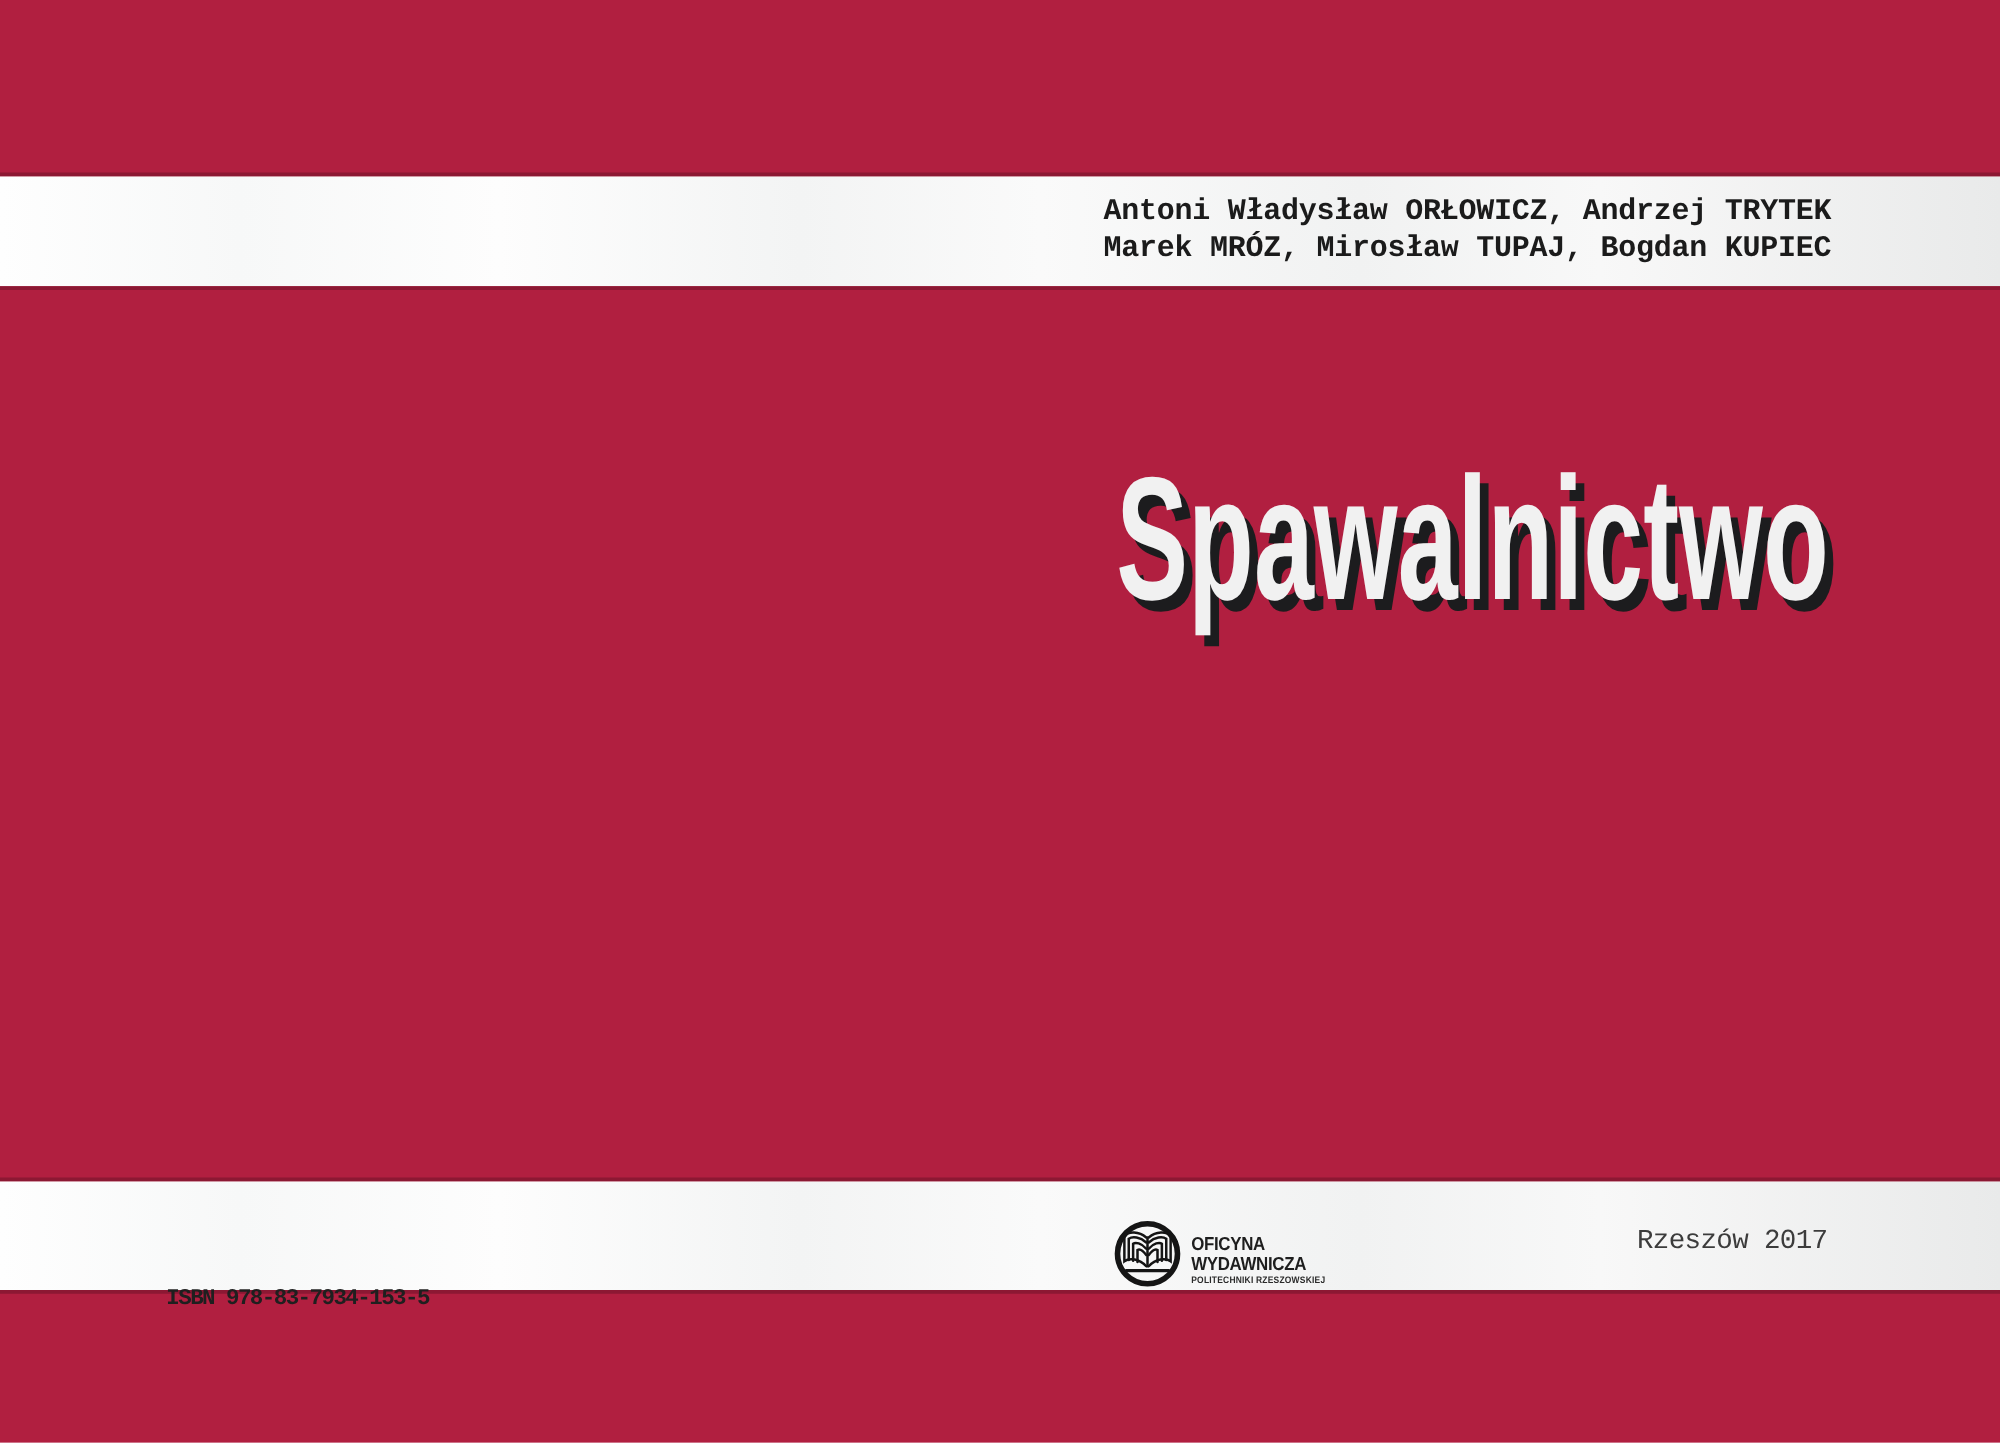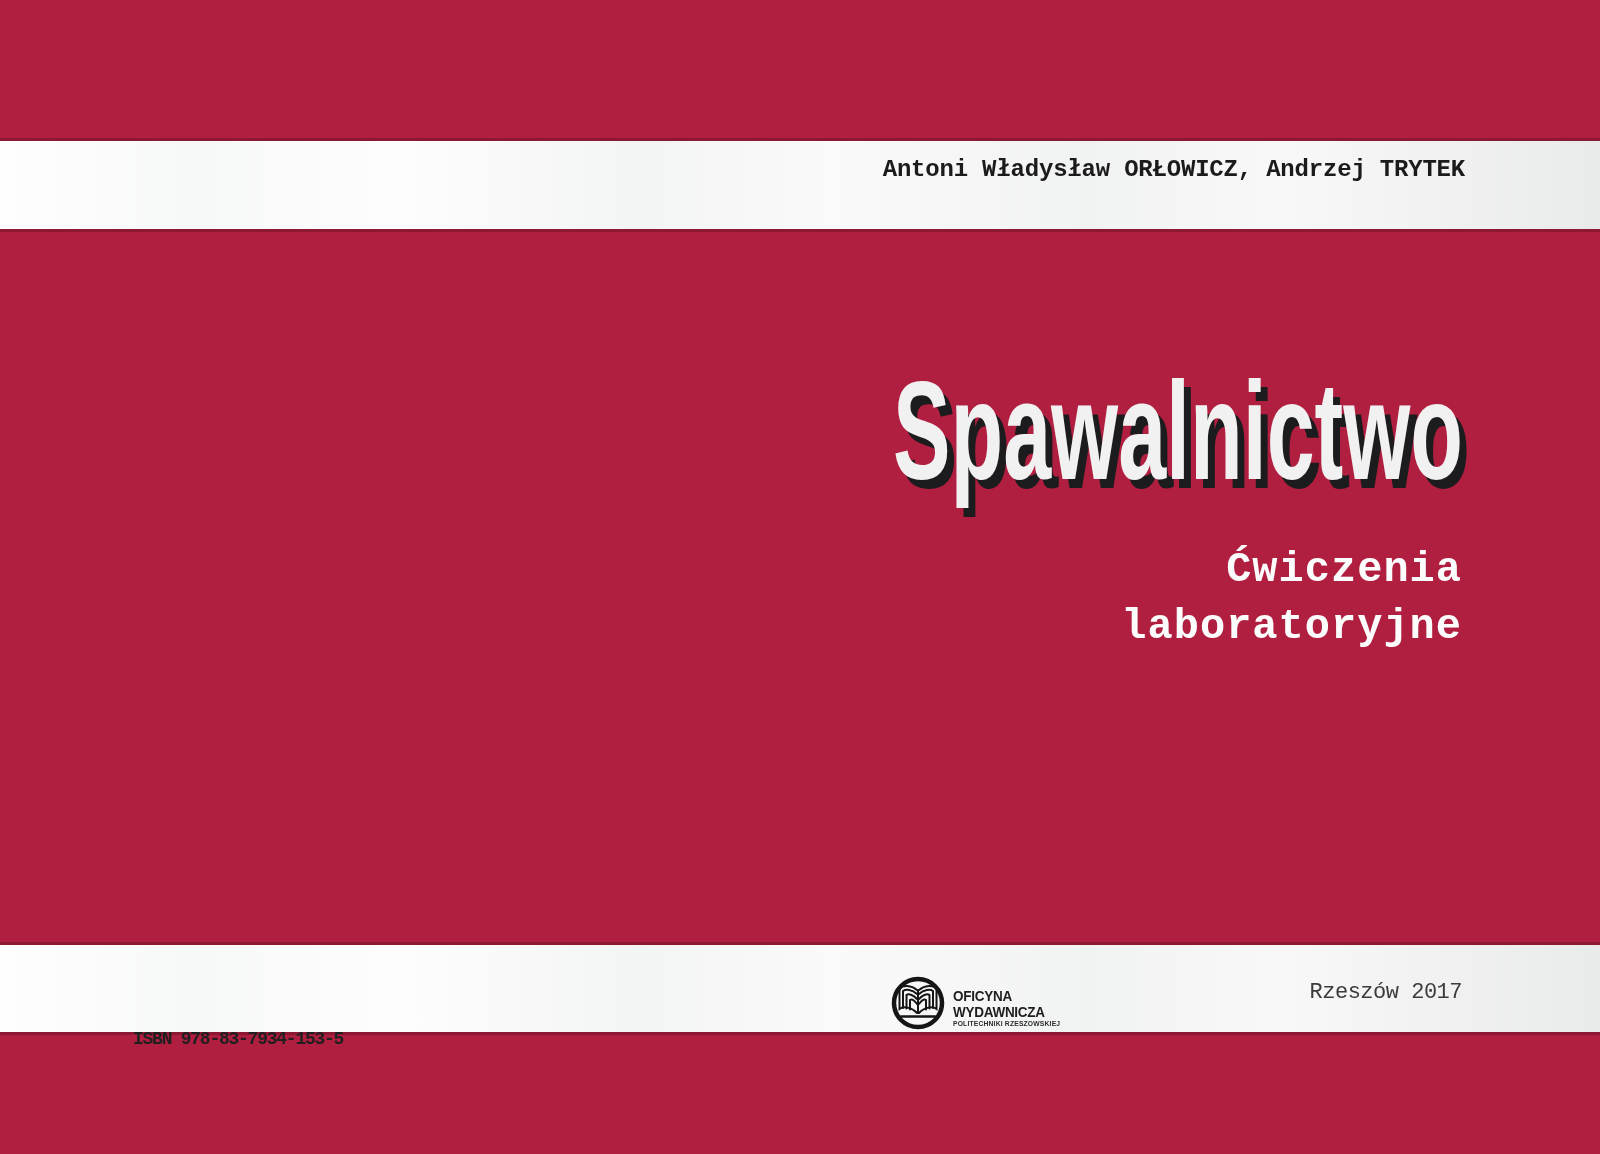--- a/index.html
+++ b/index.html
@@ -79,32 +79,29 @@
   }
 </style>
 </head>
 <body>
 
 <div class="page">
 
   <div class="silver-band band-top">
     <div class="authors">
       <div>Antoni Władysław ORŁOWICZ, Andrzej TRYTEK</div>
+      <div>Marek MRÓZ, Mirosław TUPAJ, Bogdan KUPIEC</div>
     </div>
   </div>
 
   <svg class="title-svg" width="660" height="175" viewBox="0 0 660 175" aria-hidden="true">
     <text class="title-shadow" x="27" y="135" textLength="570" lengthAdjust="spacingAndGlyphs">Spawalnictwo</text>
     <text class="title-main" x="20" y="126" textLength="570" lengthAdjust="spacingAndGlyphs">Spawalnictwo</text>
   </svg>
 
-  <div class="subtitle">
-    <div>Ćwiczenia</div>
-    <div>laboratoryjne</div>
-  </div>
 
   <div class="silver-band band-bottom">
 
     <div class="isbn">ISBN 978-83-7934-153-5</div>
 
     <div class="publisher">
       <svg class="publisher-logo" width="56" height="56" viewBox="0 0 56 56" aria-hidden="true">
         <circle cx="28" cy="28" r="24" fill="none" stroke="#151515" stroke-width="4.5"></circle>
         <g fill="none" stroke="#151515" stroke-width="2" stroke-linecap="round">
           <path d="M27 15 C 21 10, 13 10, 9.5 13.5 L 9.5 34 C 13.5 31, 21.5 32, 27 38"></path>

